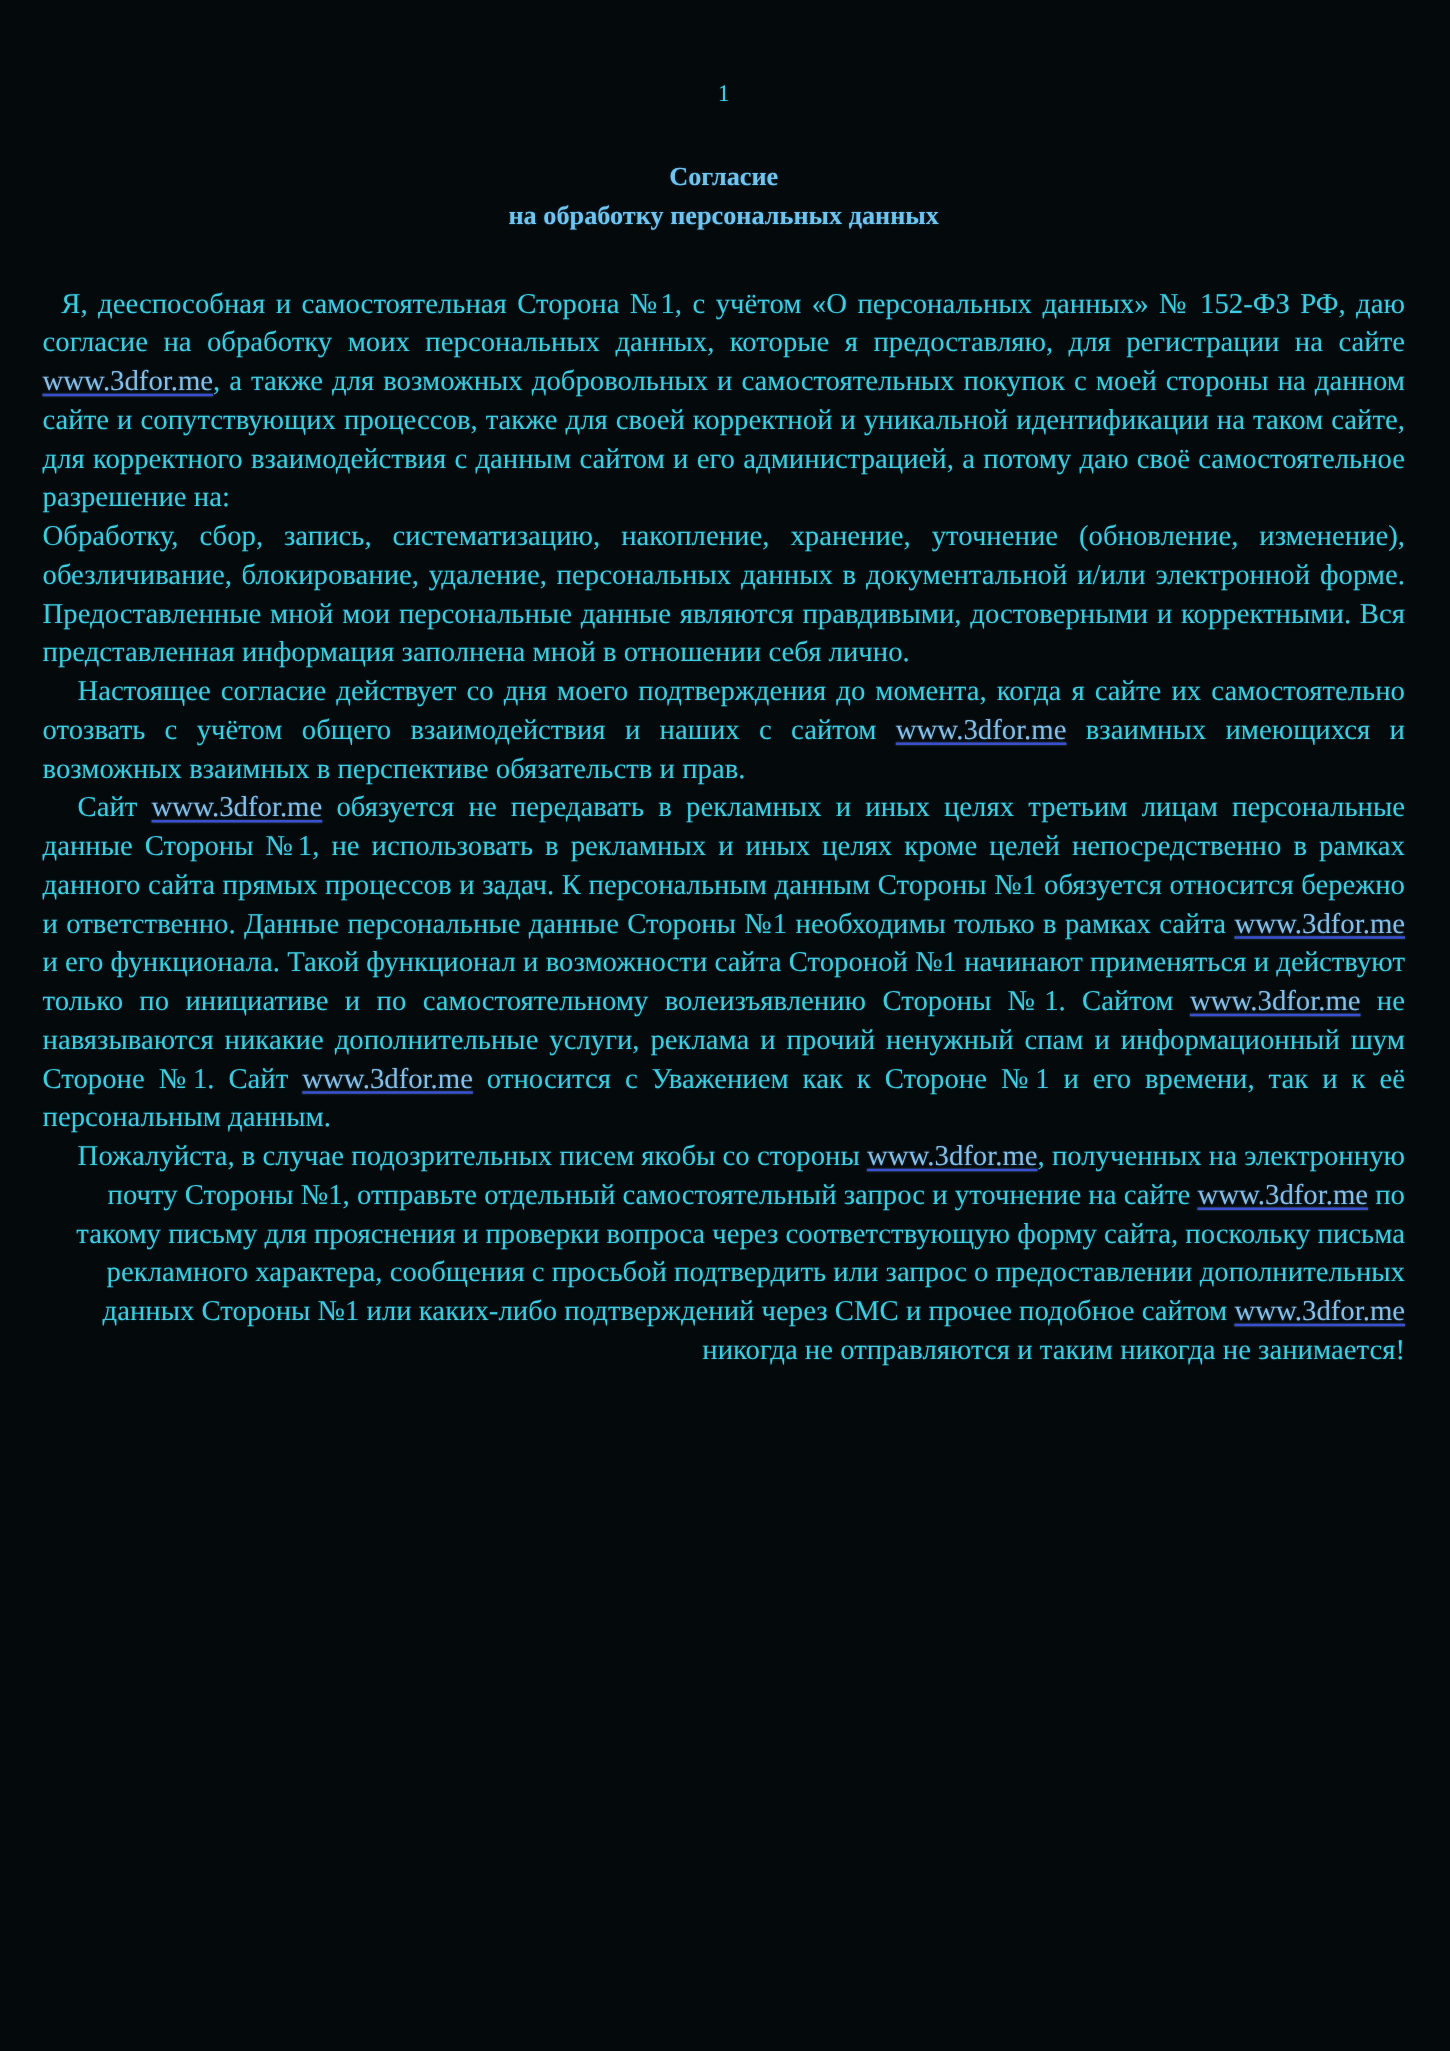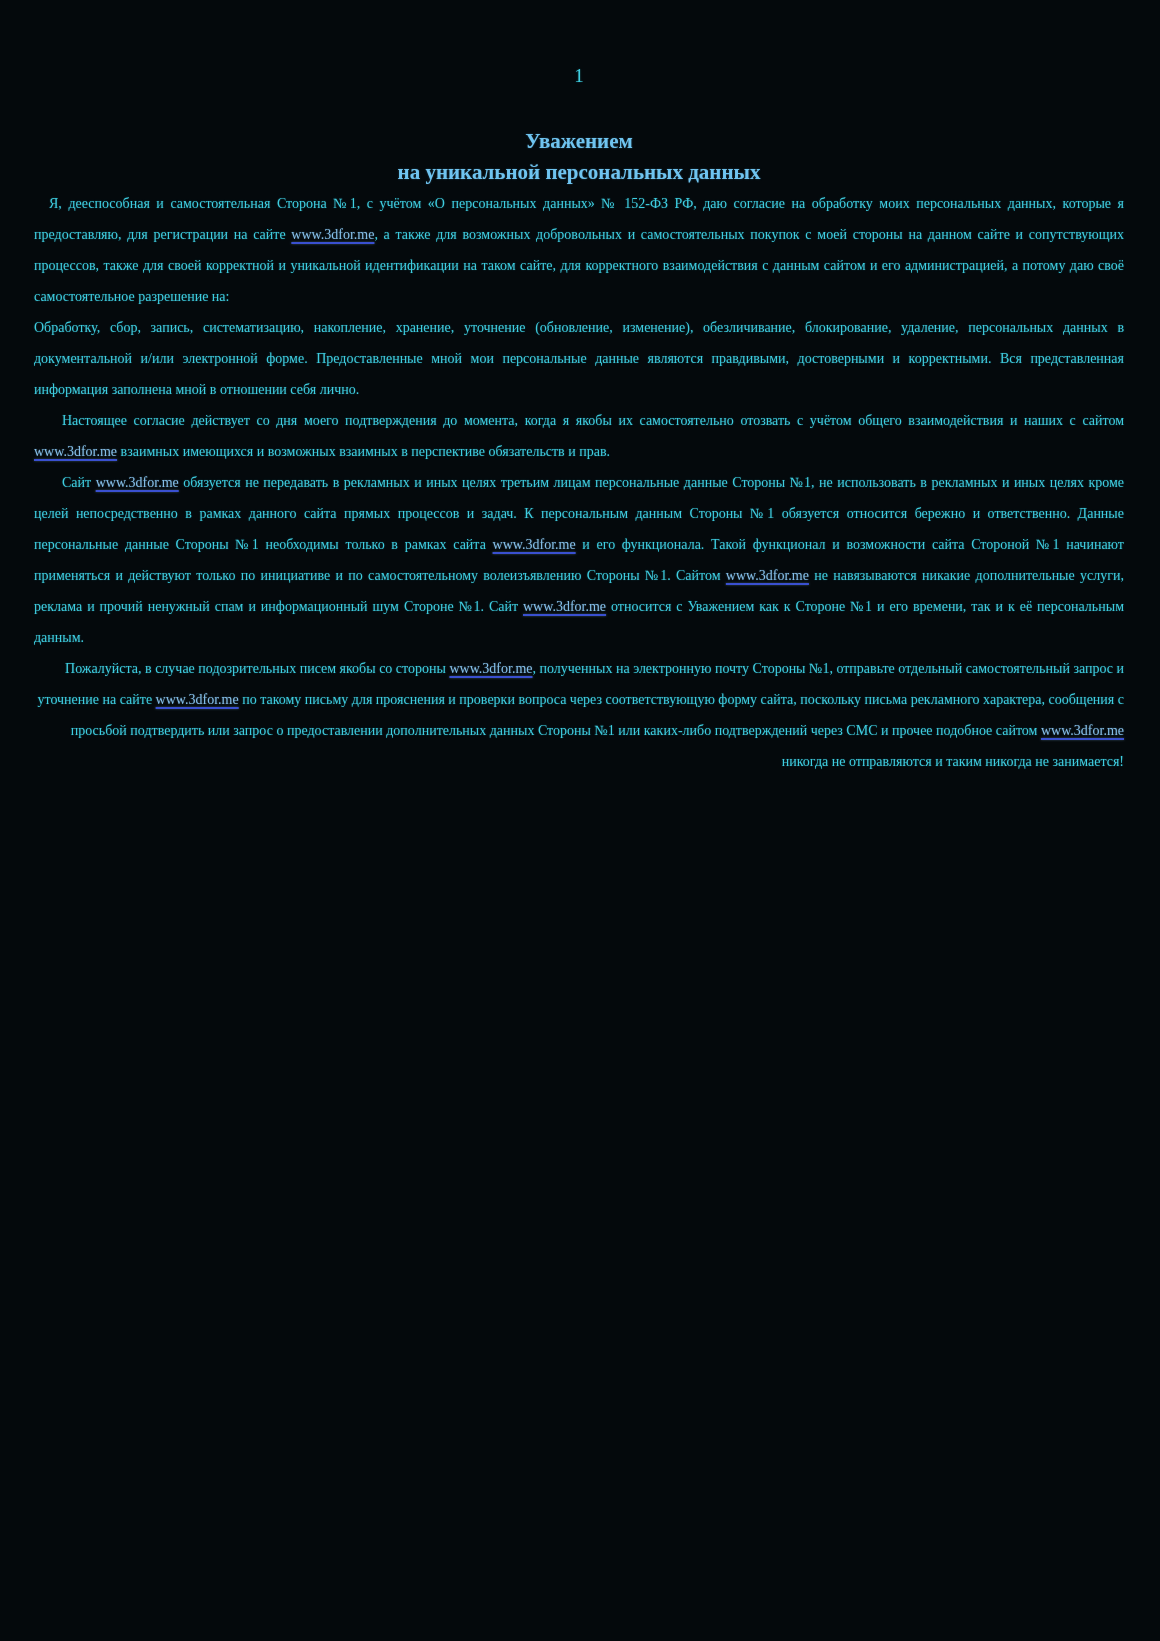--- a/index.html
+++ b/index.html
@@ -34,21 +34,22 @@
   .doc-title {
     margin-top: 38px;
     text-align: center;
     font-weight: bold;
     font-size: 21px;
     line-height: 31px;
     color: var(--title-text);
     text-shadow: 0 0 2px rgba(111, 196, 240, 0.35);
   }
   .doc-body {
-    font-size: 14px;
+    margin-top: 39px;
+    font-size: 23px;
     line-height: 31px;
     text-shadow: 0 0 2px rgba(62, 205, 224, 0.3);
   }
   .para { 
     color: var(--body-text);
   }
   .align-justify { text-align: justify; }
   .align-left { text-align: right; }
   .indent-0 { text-indent: 0; }
   .indent-1 { text-indent: 15px; }
@@ -63,24 +64,24 @@
     text-shadow: 0 0 2px rgba(133, 191, 233, 0.35);
   }
 </style>
 </head>
 <body>
 
 <div class="page">
   <div class="page-number">1</div>
 
   <div class="doc-title">
-    <div>Уважением</div>
-    <div>на уникальной персональных данных</div>
+    <div>Согласие</div>
+    <div>на обработку персональных данных</div>
   </div>
 
   <div class="doc-body" id="doc-body">
       <p class="para align-justify indent-1"><span>Я, дееспособная и самостоятельная Сторона №1, с учётом «О персональных данных» № 152-ФЗ РФ, даю согласие на обработку моих персональных данных, которые я предоставляю, для регистрации на сайте </span><a class="doc-link">www.3dfor.me</a><span>, а также для возможных добровольных и самостоятельных покупок с моей стороны на данном сайте и сопутствующих процессов, также для своей корректной и уникальной идентификации на таком сайте, для корректного взаимодействия с данным сайтом и его администрацией, а потому даю своё самостоятельное разрешение на:</span></p>
       <p class="para align-justify indent-0"><span>Обработку, сбор, запись, систематизацию, накопление, хранение, уточнение (обновление, изменение), обезличивание, блокирование, удаление, персональных данных в документальной и/или электронной форме. Предоставленные мной мои персональные данные являются правдивыми, достоверными и корректными. Вся представленная информация заполнена мной в отношении себя лично.</span></p>
-      <p class="para align-justify indent-2"><span>Настоящее согласие действует со дня моего подтверждения до момента, когда я якобы их самостоятельно отозвать с учётом общего взаимодействия и наших с сайтом </span><a class="doc-link">www.3dfor.me</a><span> взаимных имеющихся и возможных взаимных в перспективе обязательств и прав.</span></p>
+      <p class="para align-justify indent-2"><span>Настоящее согласие действует со дня моего подтверждения до момента, когда я сайте их самостоятельно отозвать с учётом общего взаимодействия и наших с сайтом </span><a class="doc-link">www.3dfor.me</a><span> взаимных имеющихся и возможных взаимных в перспективе обязательств и прав.</span></p>
       <p class="para align-justify indent-2"><span>Сайт </span><a class="doc-link">www.3dfor.me</a><span> обязуется не передавать в рекламных и иных целях третьим лицам персональные данные Стороны №1, не использовать в рекламных и иных целях кроме  целей непосредственно в рамках данного сайта прямых процессов и задач. К персональным данным Стороны №1 обязуется относится бережно и ответственно. Данные персональные данные Стороны №1 необходимы только в рамках сайта </span><a class="doc-link">www.3dfor.me</a><span> и его функционала. Такой функционал и возможности сайта Стороной №1 начинают применяться и действуют только по инициативе и по самостоятельному волеизъявлению Стороны №1. Сайтом </span><a class="doc-link">www.3dfor.me</a><span> не навязываются никакие дополнительные услуги, реклама и прочий ненужный спам и информационный шум Стороне №1. Сайт </span><a class="doc-link">www.3dfor.me</a><span> относится с Уважением как к Стороне №1 и его времени, так и к её персональным данным.</span></p>
       <p class="para align-left indent-1"><span>Пожалуйста, в случае подозрительных писем якобы со стороны </span><a class="doc-link">www.3dfor.me</a><span>, полученных на электронную почту Стороны №1, отправьте отдельный самостоятельный запрос и уточнение на сайте </span><a class="doc-link">www.3dfor.me</a><span> по такому письму для прояснения и проверки вопроса через соответствующую форму сайта, поскольку письма рекламного характера, сообщения с просьбой подтвердить или запрос о предоставлении дополнительных данных Стороны №1 или каких-либо подтверждений через СМС и прочее подобное сайтом </span><a class="doc-link">www.3dfor.me</a><span> никогда не отправляются и таким никогда не занимается!</span></p>
     </div>
 </div>
 
 </body></html>

